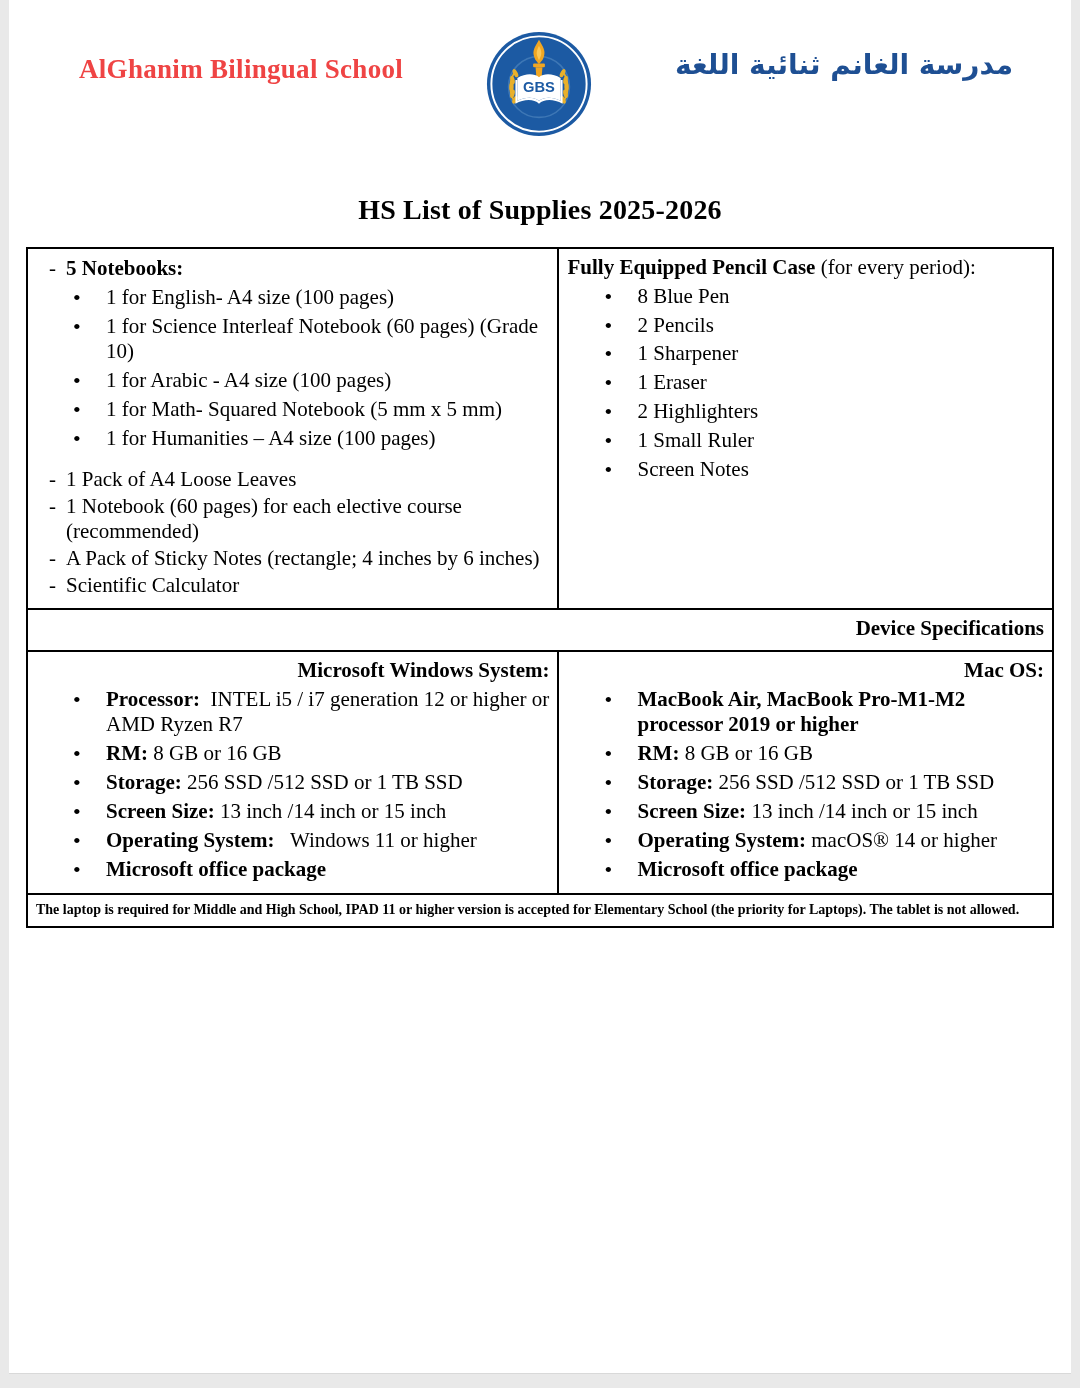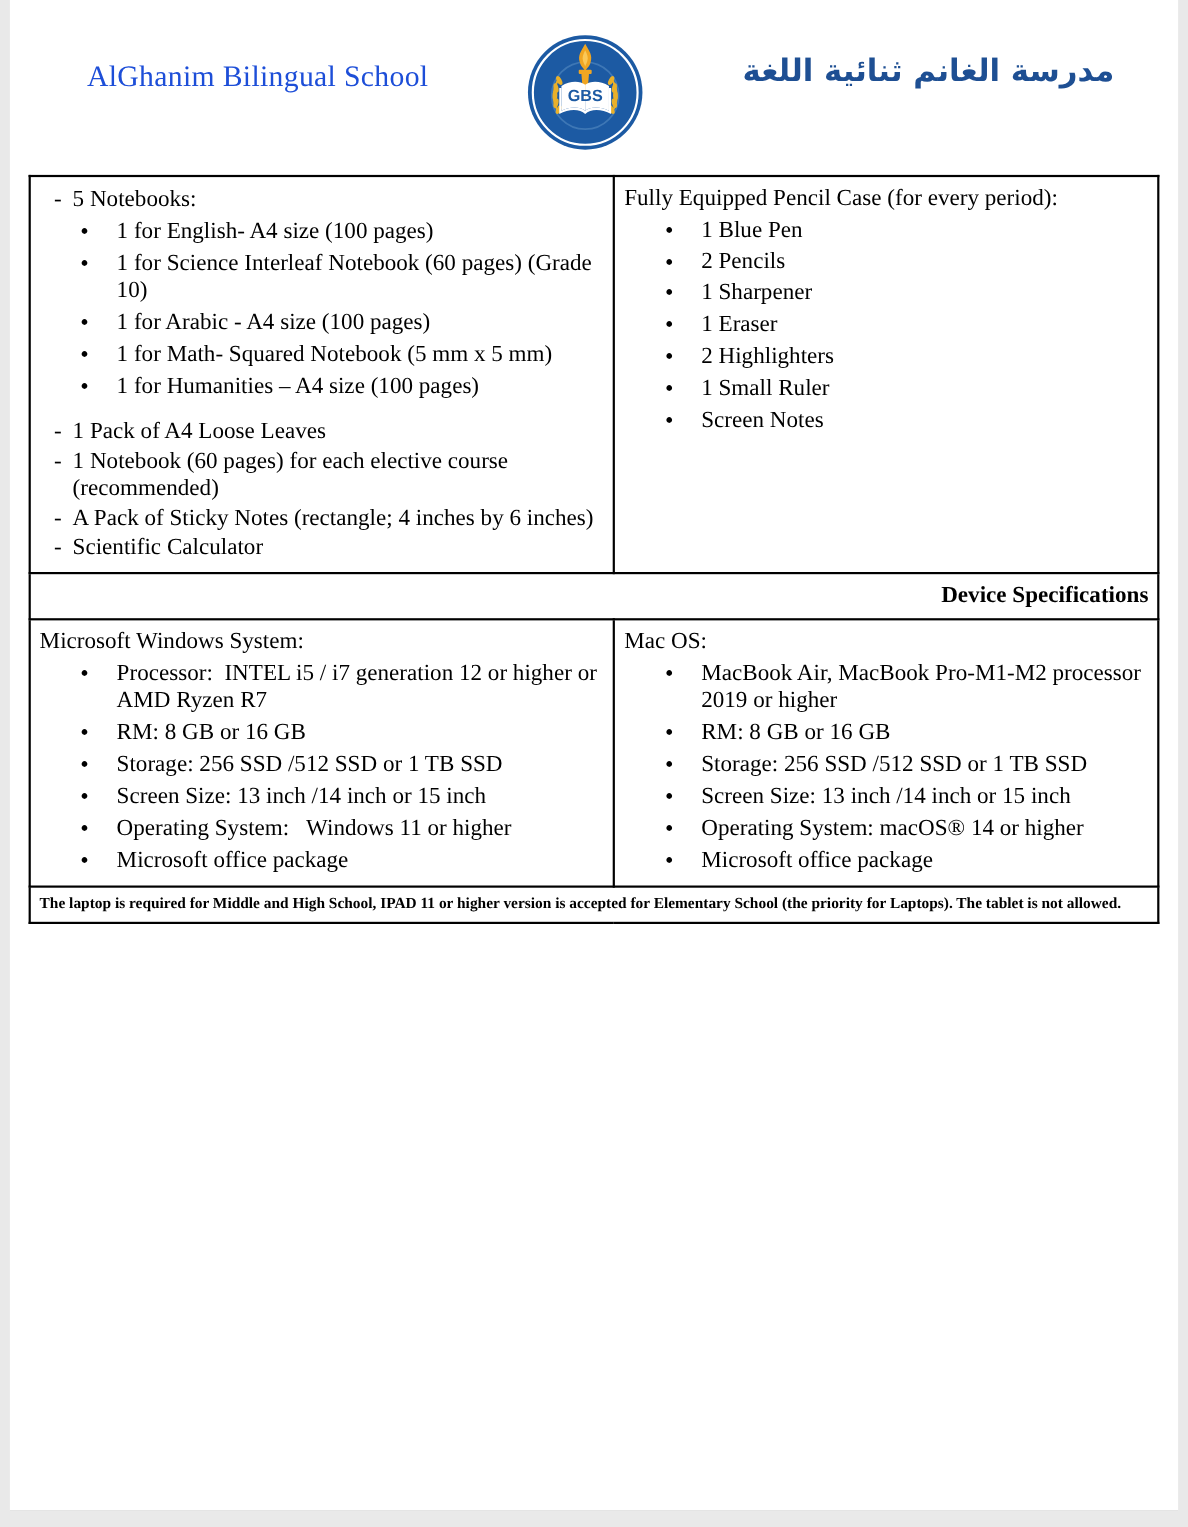--- a/index.html
+++ b/index.html
@@ -22,22 +22,22 @@
   
   .header {
     display: flex;
     justify-content: space-between;
     align-items: flex-start;
     padding: 0 58px 0 70px;
   }
   .en-name {
     margin-top: 24px;
     font-size: 27px;
-    font-weight: normal;
-    color: #1d4ed8;
+    font-weight: bold;
+    color: #ef4444;
     letter-spacing: 0.3px;
     white-space: nowrap;
   }
   .logo-wrap { width: 108px; height: 108px; flex: 0 0 auto; margin-top: 0; text-align: center; }
   .ar-name {
     margin-top: 18px;
     font-size: 28px;
     font-weight: bold;
     color: #1e4f93;
     font-family: "DejaVu Sans", sans-serif;
@@ -82,21 +82,21 @@
     font-size: 14px;
     line-height: 1.22;
   }
 
   
   .d-item { position: relative; padding-left: 30px; margin: 1px 0; }
   .d-item::before { content: "-"; position: absolute; left: 13px; top: 0; }
   .b-item { position: relative; padding-left: 70px; margin: 3px 0; }
   .b-item::before { content: "\2022"; position: absolute; left: 37px; top: -1px; font-size: 22px; }
   .gap-top { margin-top: 15px; }
-  .cell-heading { font-weight: normal; }
+  .cell-heading { font-weight: bold; text-align: right; }
   .val { white-space: pre-wrap; font-weight: normal; }
 </style>
 </head>
 <body>
 
 <div class="page">
 
   <div class="header">
     <div class="en-name">AlGhanim Bilingual School</div>
 
@@ -135,39 +135,40 @@
           <path d="M77 49 C69 44 60 44 55 48 L55 72 C60 68 69 68 77 72 Z" fill="#ffffff"></path>
           <path d="M31 51 L31 75 C40 70 50 70 55 75 C60 70 70 70 79 75 L79 51 L77 51 L77 72 C69 68 60 68 55 72 C50 68 41 68 33 72 L33 51 Z" fill="#ffffff"></path>
           <text x="55" y="63" text-anchor="middle" font-family="Liberation Sans, sans-serif" font-size="15" font-weight="bold" fill="#1c5aa3">GBS</text>
         </g>
       </svg>
     </div>
 
     <div class="ar-name" dir="rtl">مدرسة الغانم ثنائية اللغة</div>
   </div>
 
+  <div class="doc-title">HS List of Supplies 2025-2026</div>
 
   <table class="supplies">
     <tbody>
         <tr class="row-supplies">
       <td class="cell-left">
         <div class="d-item"><span class="cell-heading">5 Notebooks:</span></div>
         <div class="b-item">1 for English- A4 size (100 pages)</div>
         <div class="b-item">1 for Science Interleaf Notebook (60 pages) (Grade 10)</div>
         <div class="b-item">1 for Arabic - A4 size (100 pages)</div>
         <div class="b-item">1 for Math- Squared Notebook (5 mm x 5 mm)</div>
         <div class="b-item">1 for Humanities – A4 size (100 pages)</div>
         <div class="d-item gap-top">1 Pack of A4 Loose Leaves</div>
         <div class="d-item">1 Notebook (60 pages) for each elective course (recommended)</div>
         <div class="d-item">A Pack of Sticky Notes (rectangle; 4 inches by 6 inches)</div>
         <div class="d-item">Scientific Calculator</div>
       </td>
       <td class="cell-right">
         <div><span class="cell-heading">Fully Equipped Pencil Case</span><span class="val"> (for every period):</span></div>
-        <div class="b-item">1 Blue Pen</div>
+        <div class="b-item">8 Blue Pen</div>
         <div class="b-item">2 Pencils</div>
         <div class="b-item">1 Sharpener</div>
         <div class="b-item">1 Eraser</div>
         <div class="b-item">2 Highlighters</div>
         <div class="b-item">1 Small Ruler</div>
         <div class="b-item">Screen Notes</div>
       </td>
     </tr>
 
     <tr>

